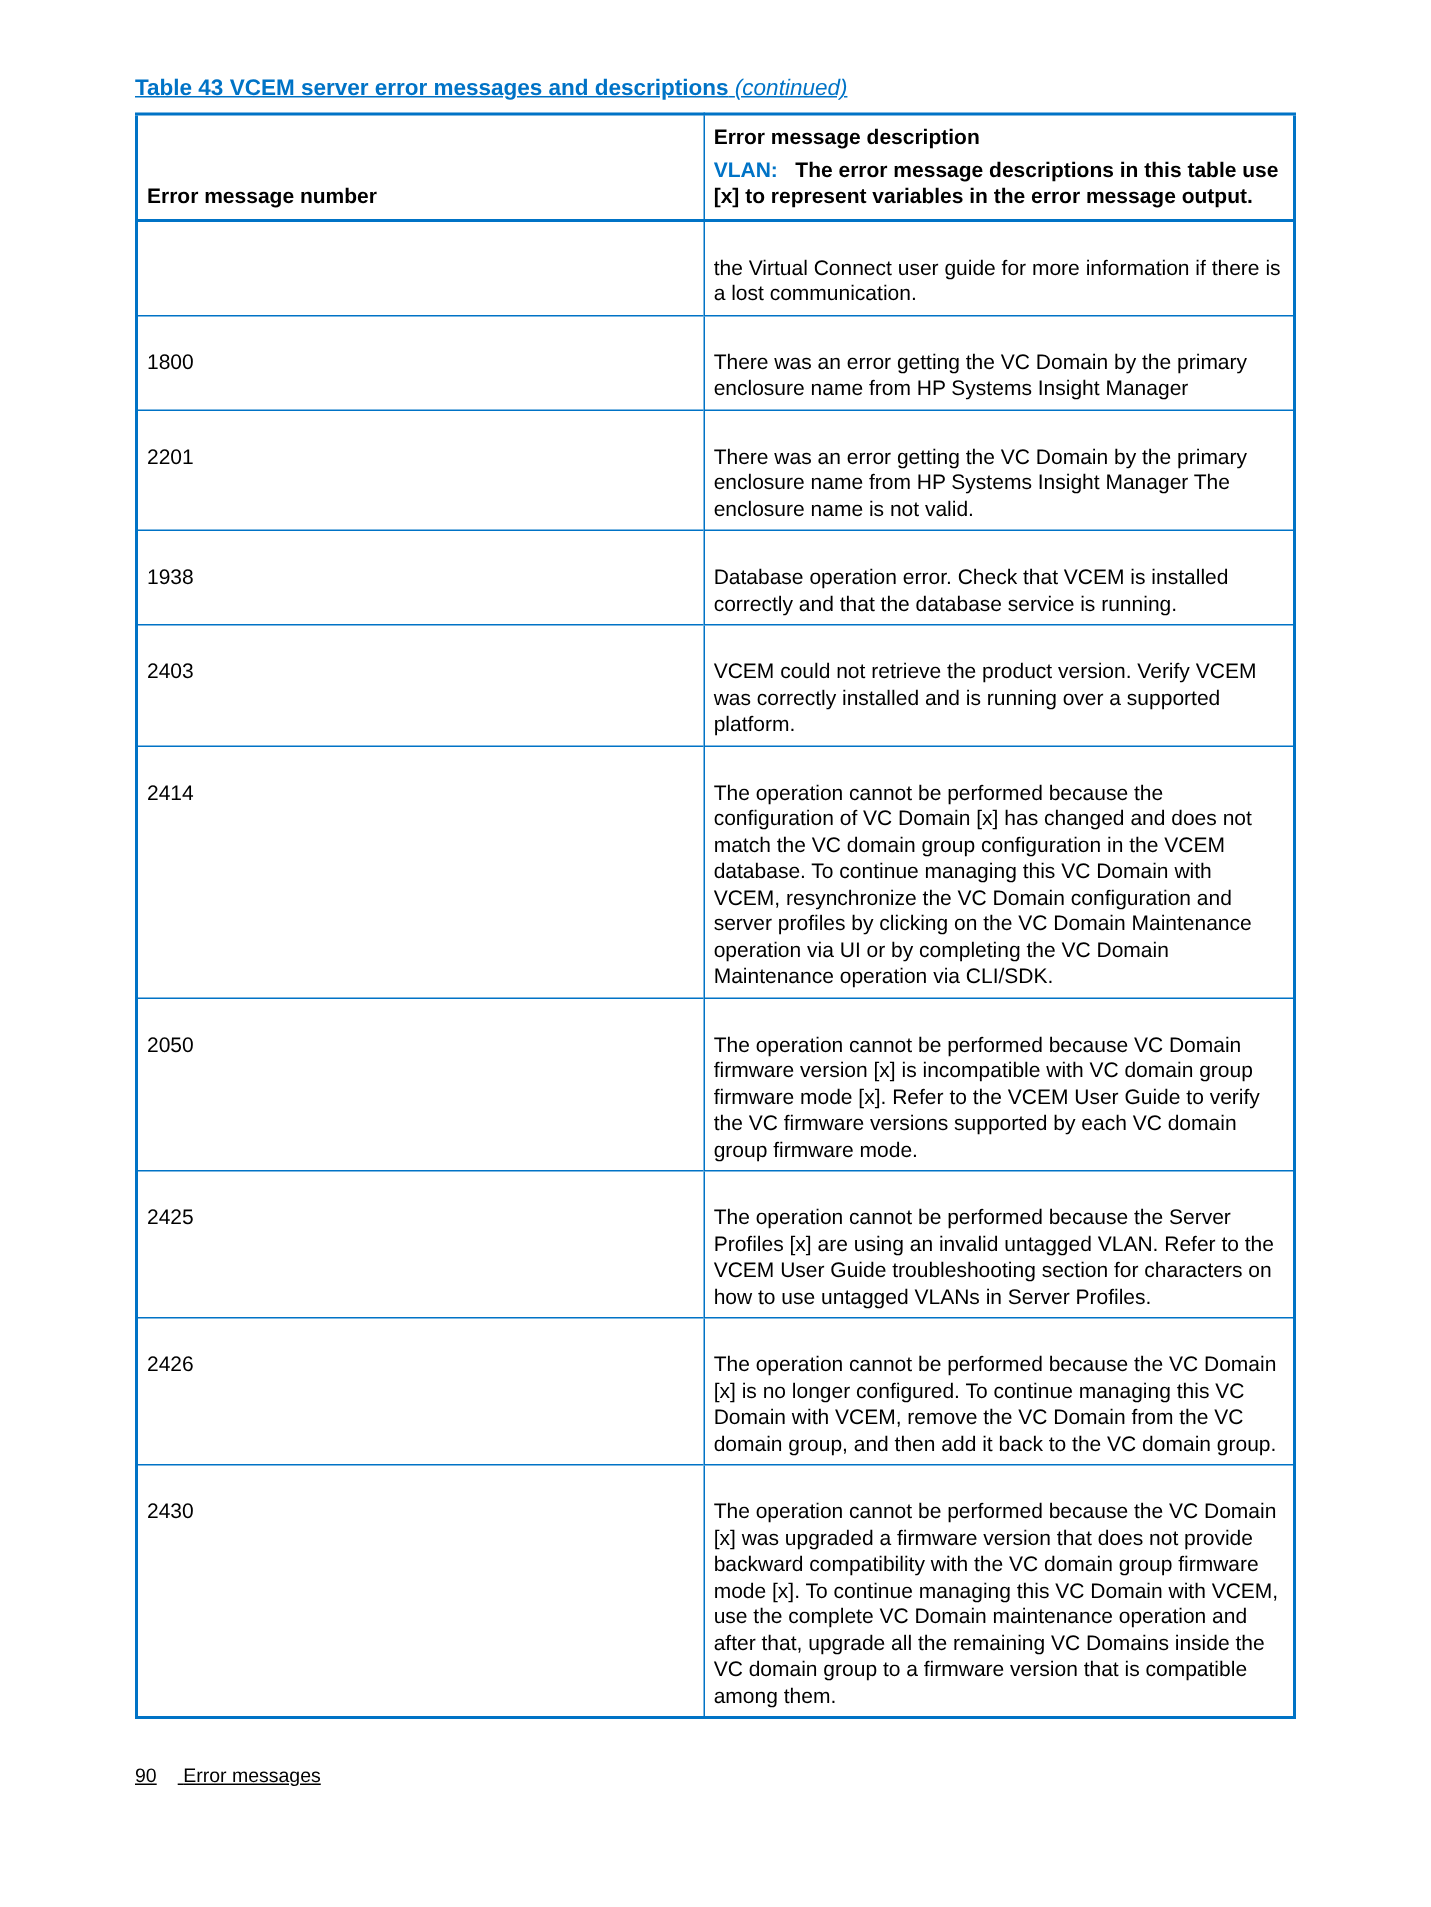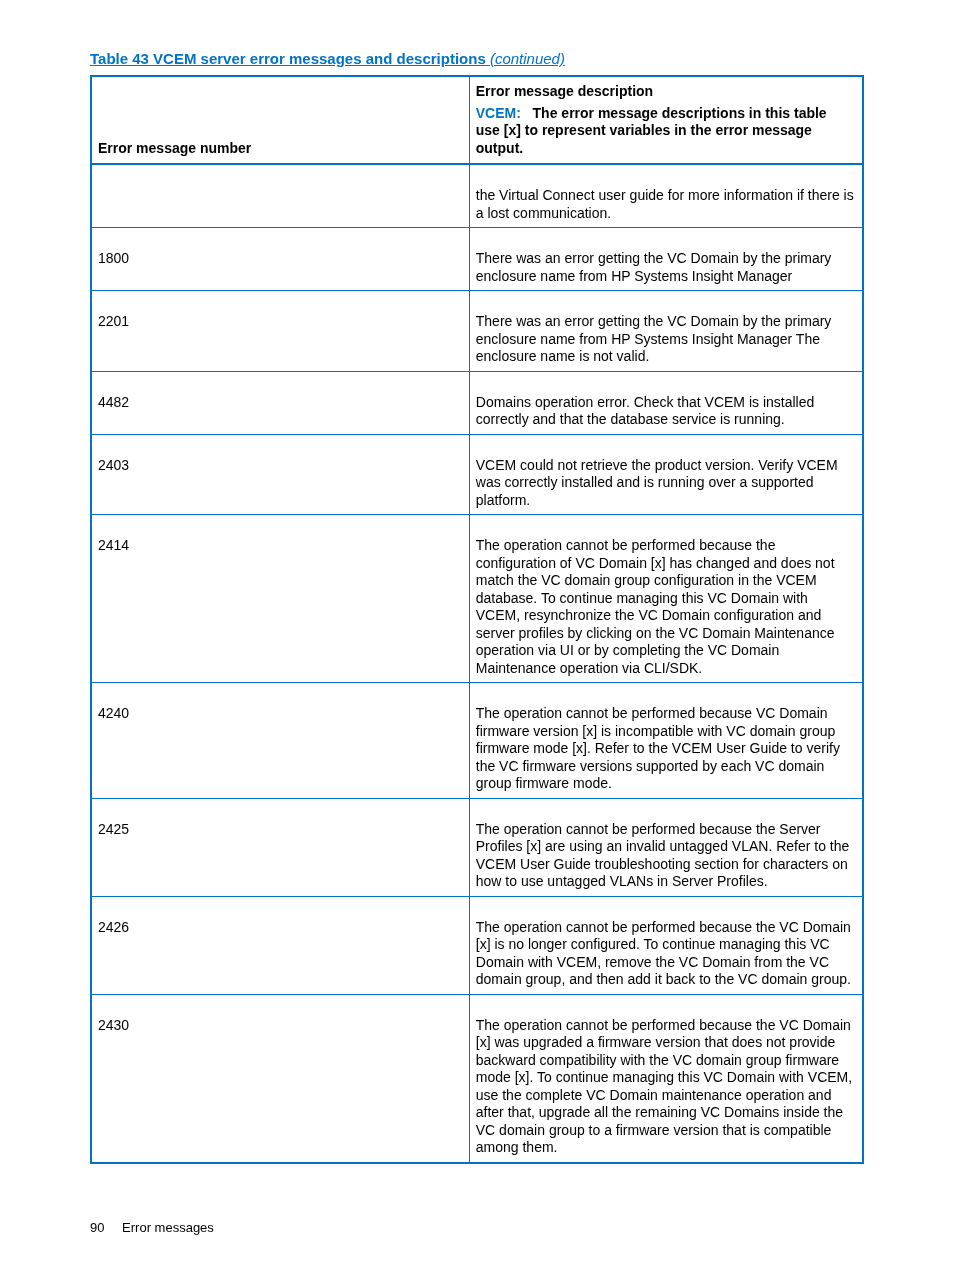--- a/index.html
+++ b/index.html
@@ -65,70 +65,71 @@
     margin-bottom: 4px;
   }
   .note-label {
     color: #0073c6;
     font-weight: bold;
   }
   .col-divider {
     border-left: 1px solid #0073c6;
   }
   .footer {
-    margin-top: 56px;
+    margin-top: 30px;
     font-size: 13px;
+    text-decoration: underline;
   }
   .footer .pg { margin-right: 14px; }
 </style>
 </head>
 <body>
 
 <div class="caption">
   <span>Table 43 VCEM server error messages and descriptions</span>
   <span class="cont">(continued)</span>
 </div>
 
 <table>
   <thead>
     <tr>
       <th class="col-num">Error message number</th>
       <th class="col-desc col-divider">
         <span class="desc-head-title">Error message description</span>
-        <span class="note-label">VCEM:</span>&nbsp;&nbsp;&nbsp;<span>The error message descriptions in this table use [x] to represent variables in the error message output.</span>
+        <span class="note-label">VLAN:</span>&nbsp;&nbsp;&nbsp;<span>The error message descriptions in this table use [x] to represent variables in the error message output.</span>
       </th>
     </tr>
   </thead>
   <tbody>
       <tr>
         <td></td>
         <td class="col-divider">the Virtual Connect user guide for more information if there is a lost communication.</td>
       </tr>
       <tr>
         <td>1800</td>
         <td class="col-divider">There was an error getting the VC Domain by the primary enclosure name from HP Systems Insight Manager</td>
       </tr>
       <tr>
         <td>2201</td>
         <td class="col-divider">There was an error getting the VC Domain by the primary enclosure name from HP Systems Insight Manager The enclosure name is not valid.</td>
       </tr>
       <tr>
-        <td>4482</td>
-        <td class="col-divider">Domains operation error. Check that VCEM is installed correctly and that the database service is running.</td>
+        <td>1938</td>
+        <td class="col-divider">Database operation error. Check that VCEM is installed correctly and that the database service is running.</td>
       </tr>
       <tr>
         <td>2403</td>
         <td class="col-divider">VCEM could not retrieve the product version. Verify VCEM was correctly installed and is running over a supported platform.</td>
       </tr>
       <tr>
         <td>2414</td>
         <td class="col-divider">The operation cannot be performed because the configuration of VC Domain [x] has changed and does not match the VC domain group configuration in the VCEM database. To continue managing this VC Domain with VCEM, resynchronize the VC Domain configuration and server profiles by clicking on the VC Domain Maintenance operation via UI or by completing the VC Domain Maintenance operation via CLI/SDK.</td>
       </tr>
       <tr>
-        <td>4240</td>
+        <td>2050</td>
         <td class="col-divider">The operation cannot be performed because VC Domain firmware version [x] is incompatible with VC domain group firmware mode [x]. Refer to the VCEM User Guide to verify the VC firmware versions supported by each VC domain group firmware mode.</td>
       </tr>
       <tr>
         <td>2425</td>
         <td class="col-divider">The operation cannot be performed because the Server Profiles [x] are using an invalid untagged VLAN. Refer to the VCEM User Guide troubleshooting section for characters on how to use untagged VLANs in Server Profiles.</td>
       </tr>
       <tr>
         <td>2426</td>
         <td class="col-divider">The operation cannot be performed because the VC Domain [x] is no longer configured. To continue managing this VC Domain with VCEM, remove the VC Domain from the VC domain group, and then add it back to the VC domain group.</td>
       </tr>

